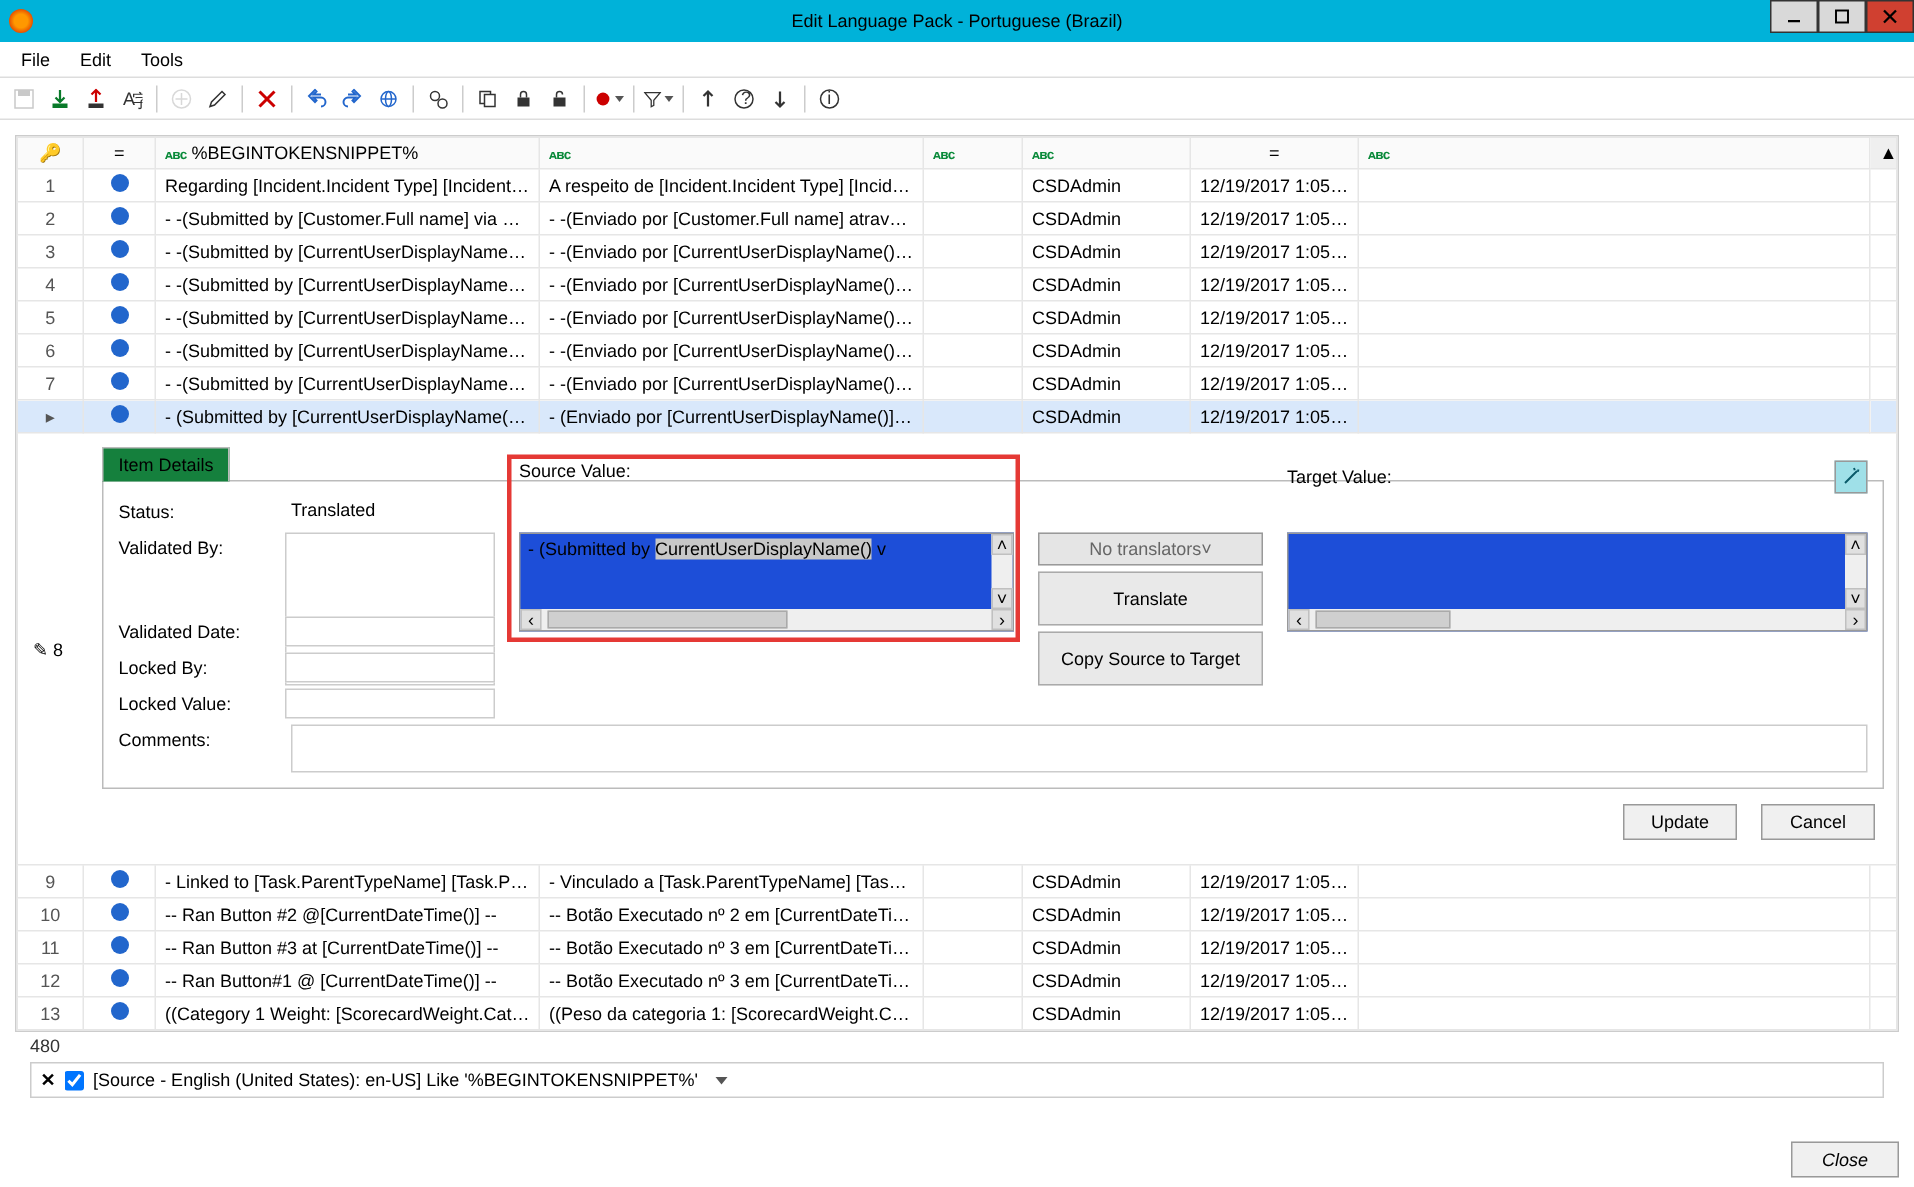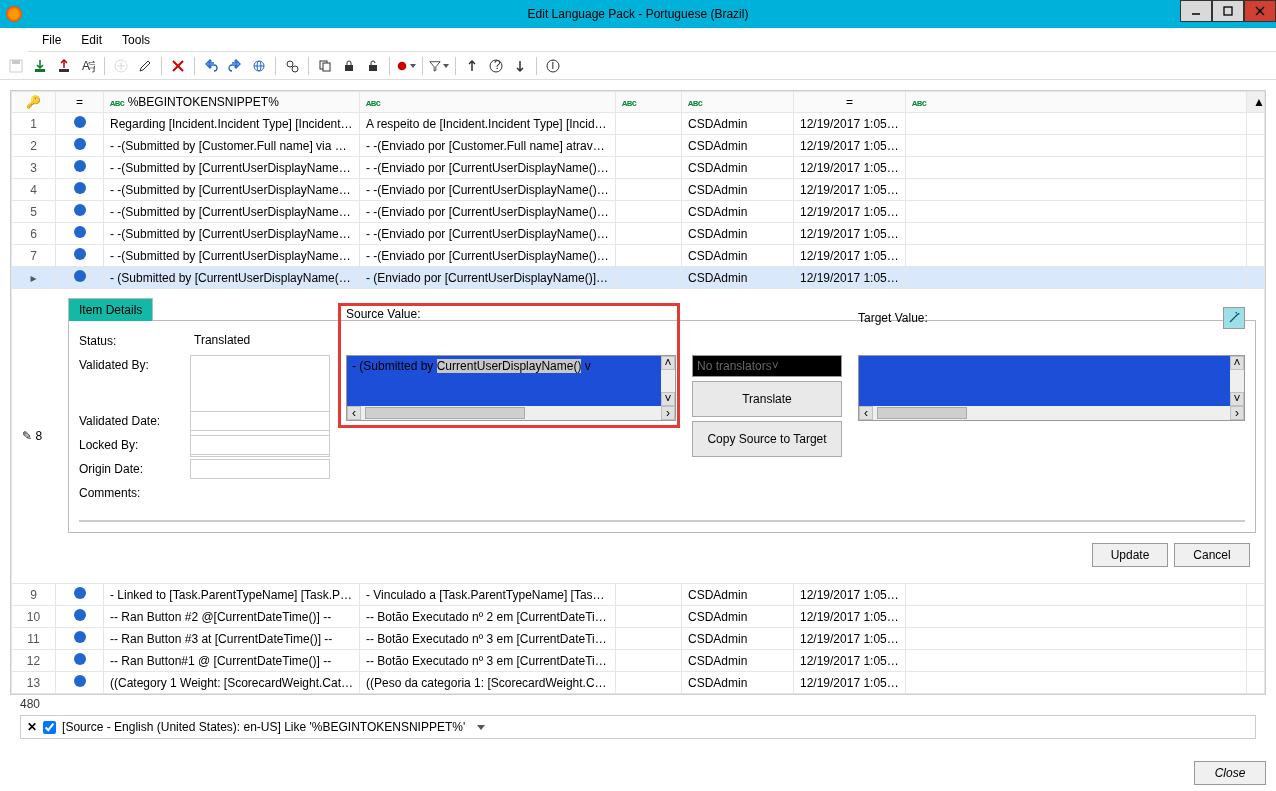--- a/index.html
+++ b/index.html
@@ -8,21 +8,21 @@
 
 .titlebar { background: #00b2d9; height: 28px; display: flex; align-items: center; position: relative; }
 .titlebar .app-icon { width: 16px; height: 16px; margin-left: 6px; background: radial-gradient(circle, #ff9800 40%, #e65100 70%); border-radius: 50%; }
 .titlebar .title { position: absolute; left: 50%; transform: translateX(-50%); color: #000; }
 .win-controls { position: absolute; right: 0; top: 0; display: flex; }
 .win-btn { width: 32px; height: 22px; border: 1px solid #333; display: flex; align-items: center; justify-content: center; background: #ccc; cursor: pointer; }
 .win-btn.close { background: #d04030; color: #000; }
 .win-btn svg { width: 10px; height: 10px; }
 
 
-.menubar { height: 24px; border-bottom: 1px solid #ddd; display: flex; align-items: center; padding: 0 6px; gap: 4px; margin-left: 28px; }
+.menubar { height: 24px; border-bottom: 1px solid #ddd; display: flex; align-items: center; padding: 0 6px; gap: 4px; }
 .menubar .mi { padding: 3px 8px; cursor: pointer; }
 
 
 .toolbar { height: 28px; display: flex; align-items: center; padding: 0 6px; gap: 4px; border-bottom: 1px solid #ddd; }
 .tb { width: 20px; height: 20px; display: flex; align-items: center; justify-content: center; cursor: pointer; color: #333; }
 .tb.disabled { opacity: .45; cursor: default; }
 .tb svg { width: 14px; height: 14px; }
 .tb-sep { width: 1px; height: 18px; background: #ccc; margin: 0 2px; }
 .tb-drop::after { content: ""; border-left: 3px solid transparent; border-right: 3px solid transparent; border-top: 4px solid #555; margin-left: 2px; }
 
@@ -38,44 +38,44 @@
 .grid tr.sel td { background: #d9e8fb; }
 .row-head { text-align: center; color: #555; }
 .status-dot { width: 12px; height: 12px; background: #2266cc; border-radius: 50%; display: inline-block; }
 .filter-ico { color: #0a8a3a; font-size: 9px; font-weight: bold; letter-spacing: -.5px; }
 .sort-ico { position: absolute; right: 6px; top: 50%; transform: translateY(-50%); }
 
 
 .details-row td { padding: 0; height: auto; }
 .details-panel { padding: 8px 8px 12px 56px; }
 .tabhead { display: flex; }
-.tab { border: 1px solid #bbb; border-bottom: none; padding: 4px 10px; background: #14b8a6; position: relative; top: 1px; z-index: 2; }
+.tab { border: 1px solid #bbb; border-bottom: none; padding: 4px 10px; background: #15803d; position: relative; top: 1px; z-index: 2; }
 .tabbody { border: 1px solid #bbb; padding: 10px; background: #fff; }
 .form-row { display: flex; align-items: stretch; gap: 16px; margin-bottom: 4px; }
 .labelcol { width: 95px; padding-top: 3px; }
 .fieldcol { width: 140px; border: 1px solid #ccc; min-height: 20px; background: #fff; padding: 2px 4px; }
 .source-area { width: 330px; position: relative; }
 .highlight-box { border: 3px solid #e53935; position: absolute; left: -8px; top: -28px; width: 342px; height: 125px; z-index: 3; pointer-events: none; }
 .textpane { border: 1px solid #999; height: 66px; background: #1d4ed8; position: relative; }
 .textpane .txt { padding: 3px 5px; white-space: nowrap; }
 .textpane .sel-text { background: #c8c8c8; }
 .textpane .vscroll { position: absolute; right: 0; top: 0; width: 14px; height: calc(100% - 14px); background: #efefef; display: flex; flex-direction: column; justify-content: space-between; }
 .textpane .hscroll { position: absolute; left: 0; bottom: 0; right: 0; height: 14px; background: #efefef; display: flex; align-items: center; }
 .scroll-btn { width: 14px; height: 14px; display: flex; align-items: center; justify-content: center; background: #e0e0e0; border: 1px solid #c0c0c0; cursor: pointer; }
 .scroll-thumb-h { width: 160px; height: 12px; background: #cfcfcf; border: 1px solid #aaa; margin-left: 4px; }
 .translator-col { width: 150px; display: flex; flex-direction: column; gap: 4px; }
-.select { border: 1px solid #999; height: 22px; background: #000000; display: flex; align-items: center; padding: 0 4px; justify-content: flex-start; color: #666; cursor: pointer; }
+.select { border: 1px solid #999; height: 22px; background: #e5e5e5; display: flex; align-items: center; padding: 0 4px; justify-content: center; color: #666; cursor: pointer; }
 .btn { background: #e9e9e9; border: 1px solid #aaa; height: 36px; display: flex; align-items: center; justify-content: center; cursor: pointer; }
 .target-area { flex: 1; }
 .target-header { display: flex; justify-content: space-between; align-items: center; }
 .icon-btn { width: 22px; height: 22px; border: 1px solid #999; background: #9fe0e8; display: flex; align-items: center; justify-content: center; cursor: pointer; }
-.comments-area { display: flex; gap: 20px; flex-direction: column; }
+.comments-area { display: flex; gap: 20px; }
 .comments-box { flex: 1; border: 1px solid #ccc; height: 32px; background: #fff; }
 
-.btn-row { display: flex; justify-content: flex-end; gap: 6px; padding: 10px 6px 4px 0; }
+.btn-row { display: flex; justify-content: flex-end; gap: 16px; padding: 10px 6px 4px 0; }
 .std-btn { width: 76px; height: 24px; border: 1px solid #999; background: #f0f0f0; cursor: pointer; display: flex; align-items: center; justify-content: center; }
 
 
 .count-line { padding: 2px 10px 4px; color: #333; }
 
 
 .filter-strip { border: 1px solid #ccc; margin: 0 10px; padding: 4px 6px; display: flex; align-items: center; gap: 6px; }
 .close-x { cursor: pointer; font-weight: bold; }
 .drop-ico::after { content: ""; border-left: 4px solid transparent; border-right: 4px solid transparent; border-top: 5px solid #555; display: inline-block; margin-left: 6px; vertical-align: middle; }
 
@@ -438,21 +438,21 @@
 
                 <div class="form-row" style="margin-top:-50px;">
                   <div class="labelcol">Validated Date:</div>
                   <div class="fieldcol"></div>
                 </div>
                 <div class="form-row">
                   <div class="labelcol">Locked By:</div>
                   <div class="fieldcol"></div>
                 </div>
                 <div class="form-row">
-                  <div class="labelcol">Origin Date:</div>
+                  <div class="labelcol">Locked Value:</div>
                   <div class="fieldcol"></div>
                 </div>
                 <div class="comments-area">
                   <div class="labelcol">Comments:</div>
                   <div class="comments-box"></div>
                 </div>
               </div>
               <div class="btn-row">
                 <div class="std-btn">Update</div>
                 <div class="std-btn">Cancel</div>

